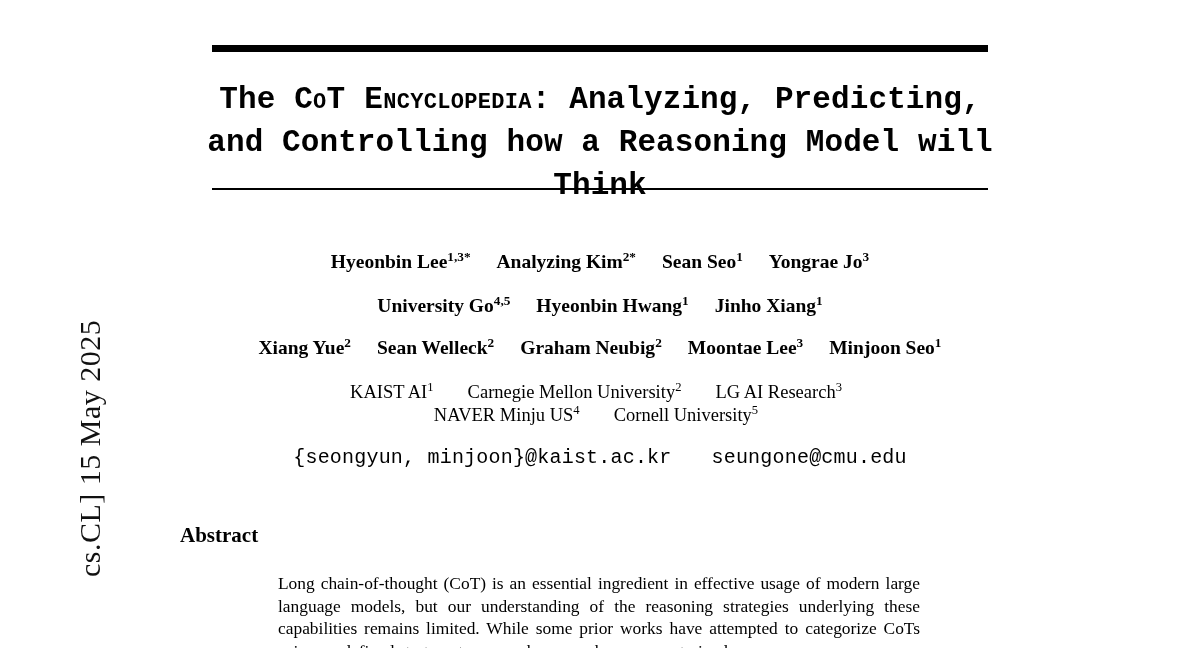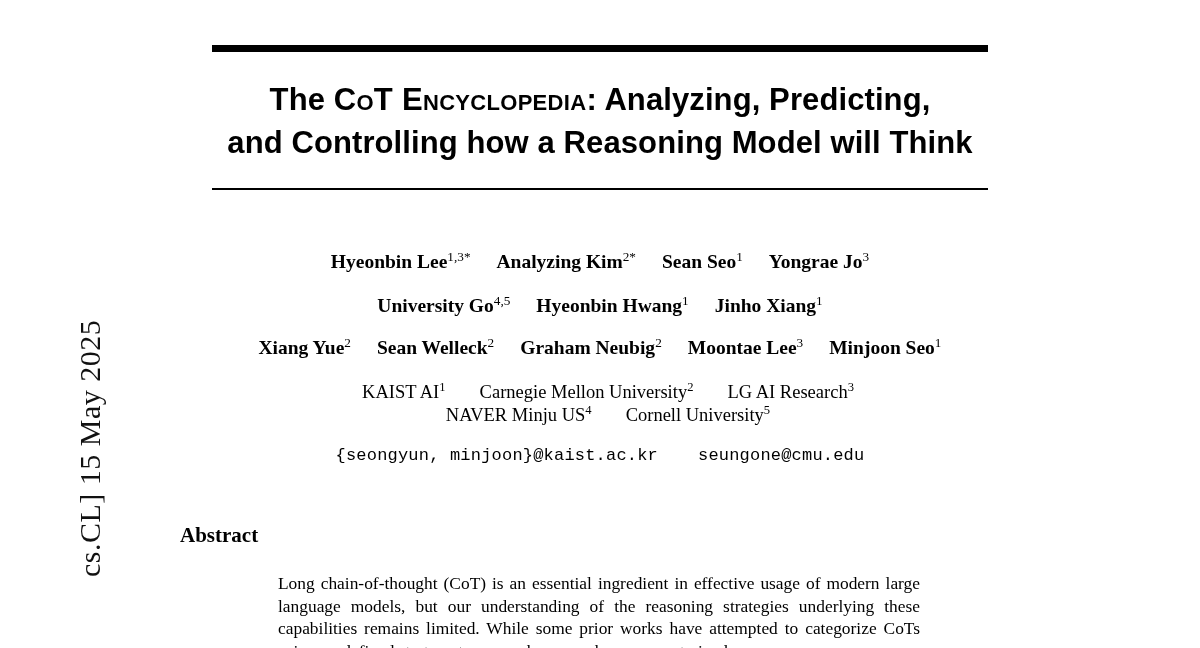--- a/index.html
+++ b/index.html
@@ -63,21 +63,21 @@
     height: 2px;
     background: #000000;
   }
 
   .title {
     position: absolute;
     left: 60px;
     top: 78px;
     width: 840px;
     text-align: center;
-    font-family: Liberation Sans, sans-serif;
+    font-family: Liberation Mono, monospace;
     font-weight: bold;
     font-size: 31px;
     line-height: 43px;
     letter-spacing: 0.1px;
   }
   .title .sc {
     font-variant: small-caps;
     letter-spacing: 0.3px;
   }
 
@@ -85,48 +85,48 @@
     position: absolute;
     left: 60px;
     width: 840px;
     text-align: center;
     font-family: "Liberation Serif", serif;
     font-weight: bold;
     font-size: 19.5px;
   }
   .authors .name { white-space: nowrap; }
   .authors .gap { display: inline-block; width: 26px; }
-  sup { font-size: 0.68em; vertical-align: super; font-weight: normal; }
+  sup { font-size: 0.68em; vertical-align: super; font-weight: bold; }
 
   .authors-row1 { top: 248px; }
   .authors-row2 { top: 292px; }
   .authors-row3 { top: 334px; }
 
   .affils {
     position: absolute;
-    left: 68px;
+    left: 56px;
     width: 840px;
     text-align: center;
     font-family: "Liberation Serif", serif;
     font-size: 18.5px;
     font-weight: normal;
   }
   .affils sup { font-weight: normal; }
   .affils-row1 { top: 380px; }
   .affils-row2 { top: 403px; }
   .affils .gap-lg { display: inline-block; width: 34px; }
 
   .emails {
     position: absolute;
     left: 60px;
     top: 446px;
     width: 840px;
     text-align: center;
     font-family: "Liberation Mono", monospace;
-    font-size: 17px;
+    font-size: 20px;
     letter-spacing: 0.2px;
   }
   .emails .gap-lg { display: inline-block; width: 40px; }
 
   .abstract-heading {
     position: absolute;
     left: 60px;
     top: 523px;
     width: 840px;
     text-align: left;

